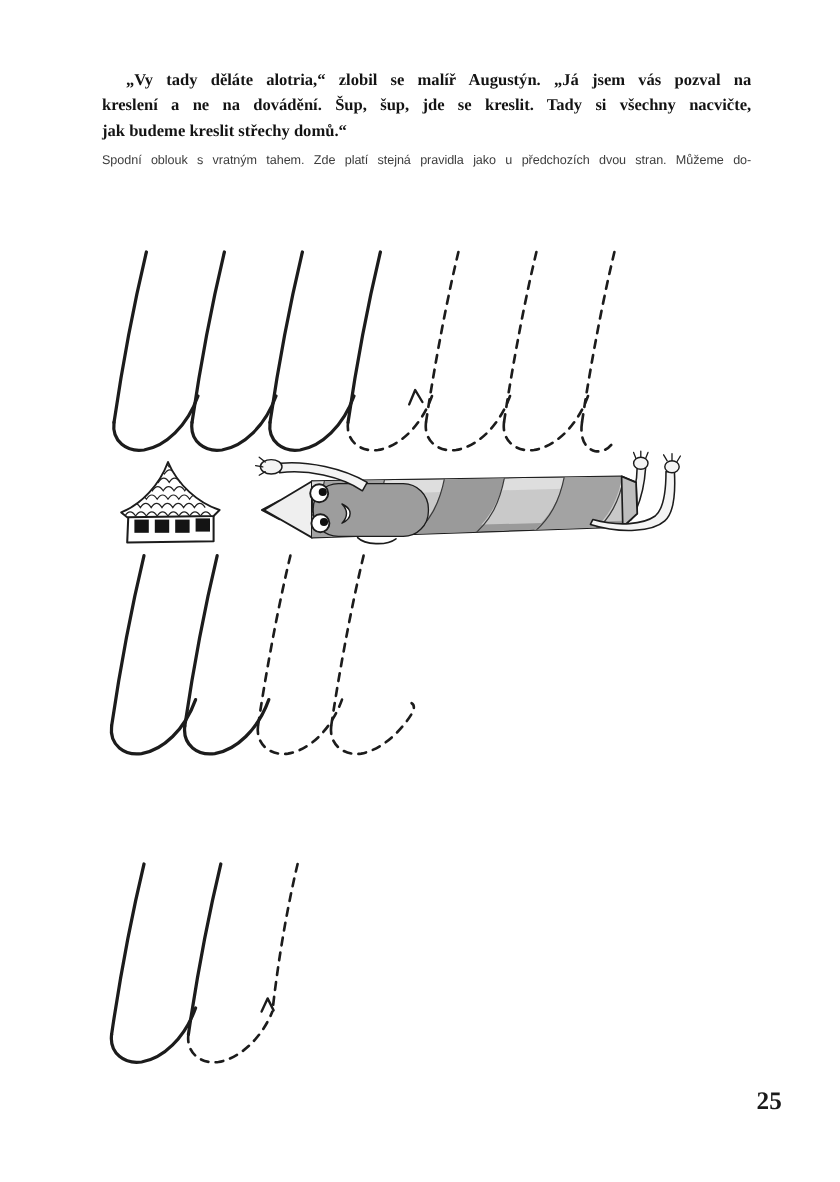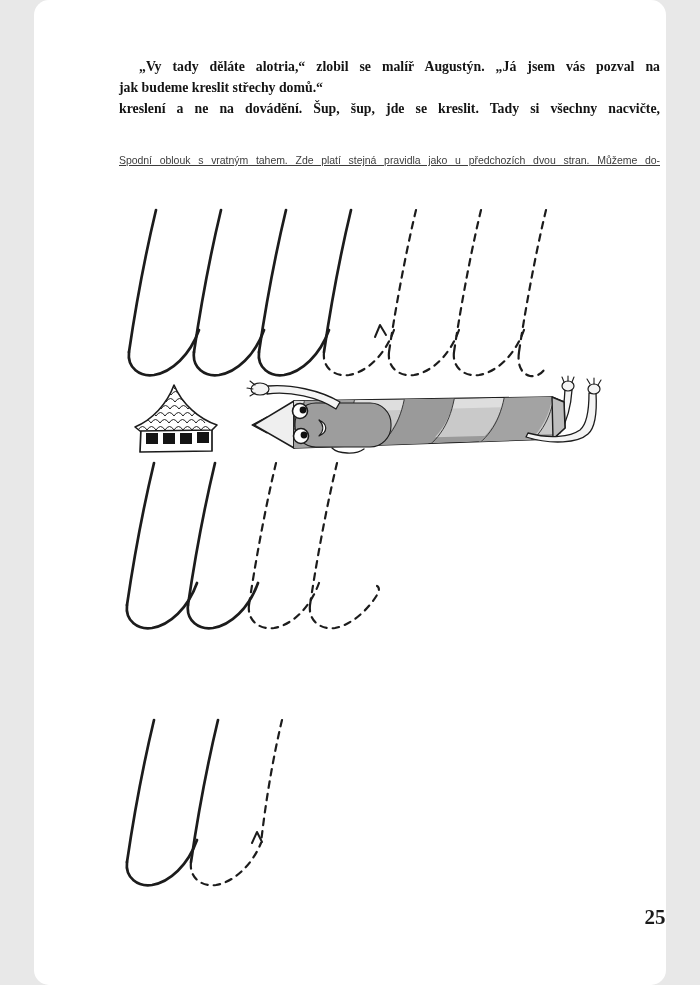--- a/index.html
+++ b/index.html
@@ -1,57 +1,57 @@
 <!DOCTYPE html>
 <html><head>
 <meta charset="utf-8">
 <style>
   html,body { margin:0; padding:0; background:#e8e8e8; }
   #page {
-    position:relative; width:632px; height:985px; background:#ffffff;
+    position:relative; width:700px; height:985px; background:#ffffff;
     margin:0 auto; overflow:hidden;
-    font-family:"Liberation Serif", serif; color:#161616;border-radius:15px;
+    font-family:"Liberation Serif", serif; color:#161616;
   }
   .abs { position:absolute; }
   #quote-block {
     left:85px; top:56px; width:541px;
     font:700 13.8px/21px "Liberation Serif", serif;
     color:#141414;
   }
   .quote-line { text-align:justify; text-align-last:justify; }
   .quote-line.first { text-indent:20px; }
   .quote-line.last { text-align-last:left; }
   #instruction-block {
-    left:85px; top:152px; width:541px;
+    left:85px; top:126px; width:541px;
     font:400 10.5px/17.5px "Liberation Sans", sans-serif;
-    color:#3d3d3d; letter-spacing:-0.05px;text-decoration:underline;
+    color:#3d3d3d; letter-spacing:-0.05px;
   }
   .instr-line { text-align:justify; text-align-last:justify; }
   .instr-line.last { text-align-last:left; }
   #page-number {
-    left:598px; top:903px; width:46px; text-align:center;
+    left:618px; top:903px; width:46px; text-align:center;
     font:700 21px/28px "Liberation Serif", serif; color:#1a1a1a;
   }
   svg { display:block; }
   .sline { fill:none; stroke:#1c1c1c; stroke-width:2.7; stroke-linecap:round; }
   .dline { fill:none; stroke:#1c1c1c; stroke-width:2.2; stroke-linecap:round;
            stroke-dasharray:6.5 6; }
   .arrow { fill:none; stroke:#1c1c1c; stroke-width:2; stroke-linecap:round;
            stroke-linejoin:round; }
   .ink   { stroke:#1c1c1c; stroke-linejoin:round; stroke-linecap:round; }
 </style>
 </head>
 <body>
 
 <div id="page">
 
   <div id="quote-block" class="abs">
     <div class="quote-line first">„Vy tady děláte alotria,“ zlobil se malíř Augustýn. „Já jsem vás pozval na</div>
+    <div class="quote-line">kreslení a ne na dovádění. Šup, šup, jde se kreslit. Tady si všechny nacvičte,</div>
     <div class="quote-line last">jak budeme kreslit střechy domů.“</div>
-    <div class="quote-line">kreslení a ne na dovádění. Šup, šup, jde se kreslit. Tady si všechny nacvičte,</div>
   </div>
 
   <div id="instruction-block" class="abs">
     <div class="instr-line">Spodní oblouk s vratným tahem. Zde platí stejná pravidla jako u předchozích dvou stran. Můžeme do-</div>
   </div>
 
   <svg class="abs" style="left:85px; top:200px;" width="460" height="190" viewBox="0 0 460 190">
     <path class="sline" d="M 37,10 C 25,60 15,118 10,152"></path>
     <path class="sline" d="M 102,10 C 90,60 80,118 75,152"></path>
     <path class="sline" d="M 167,10 C 155,60 145,118 140,152"></path>

